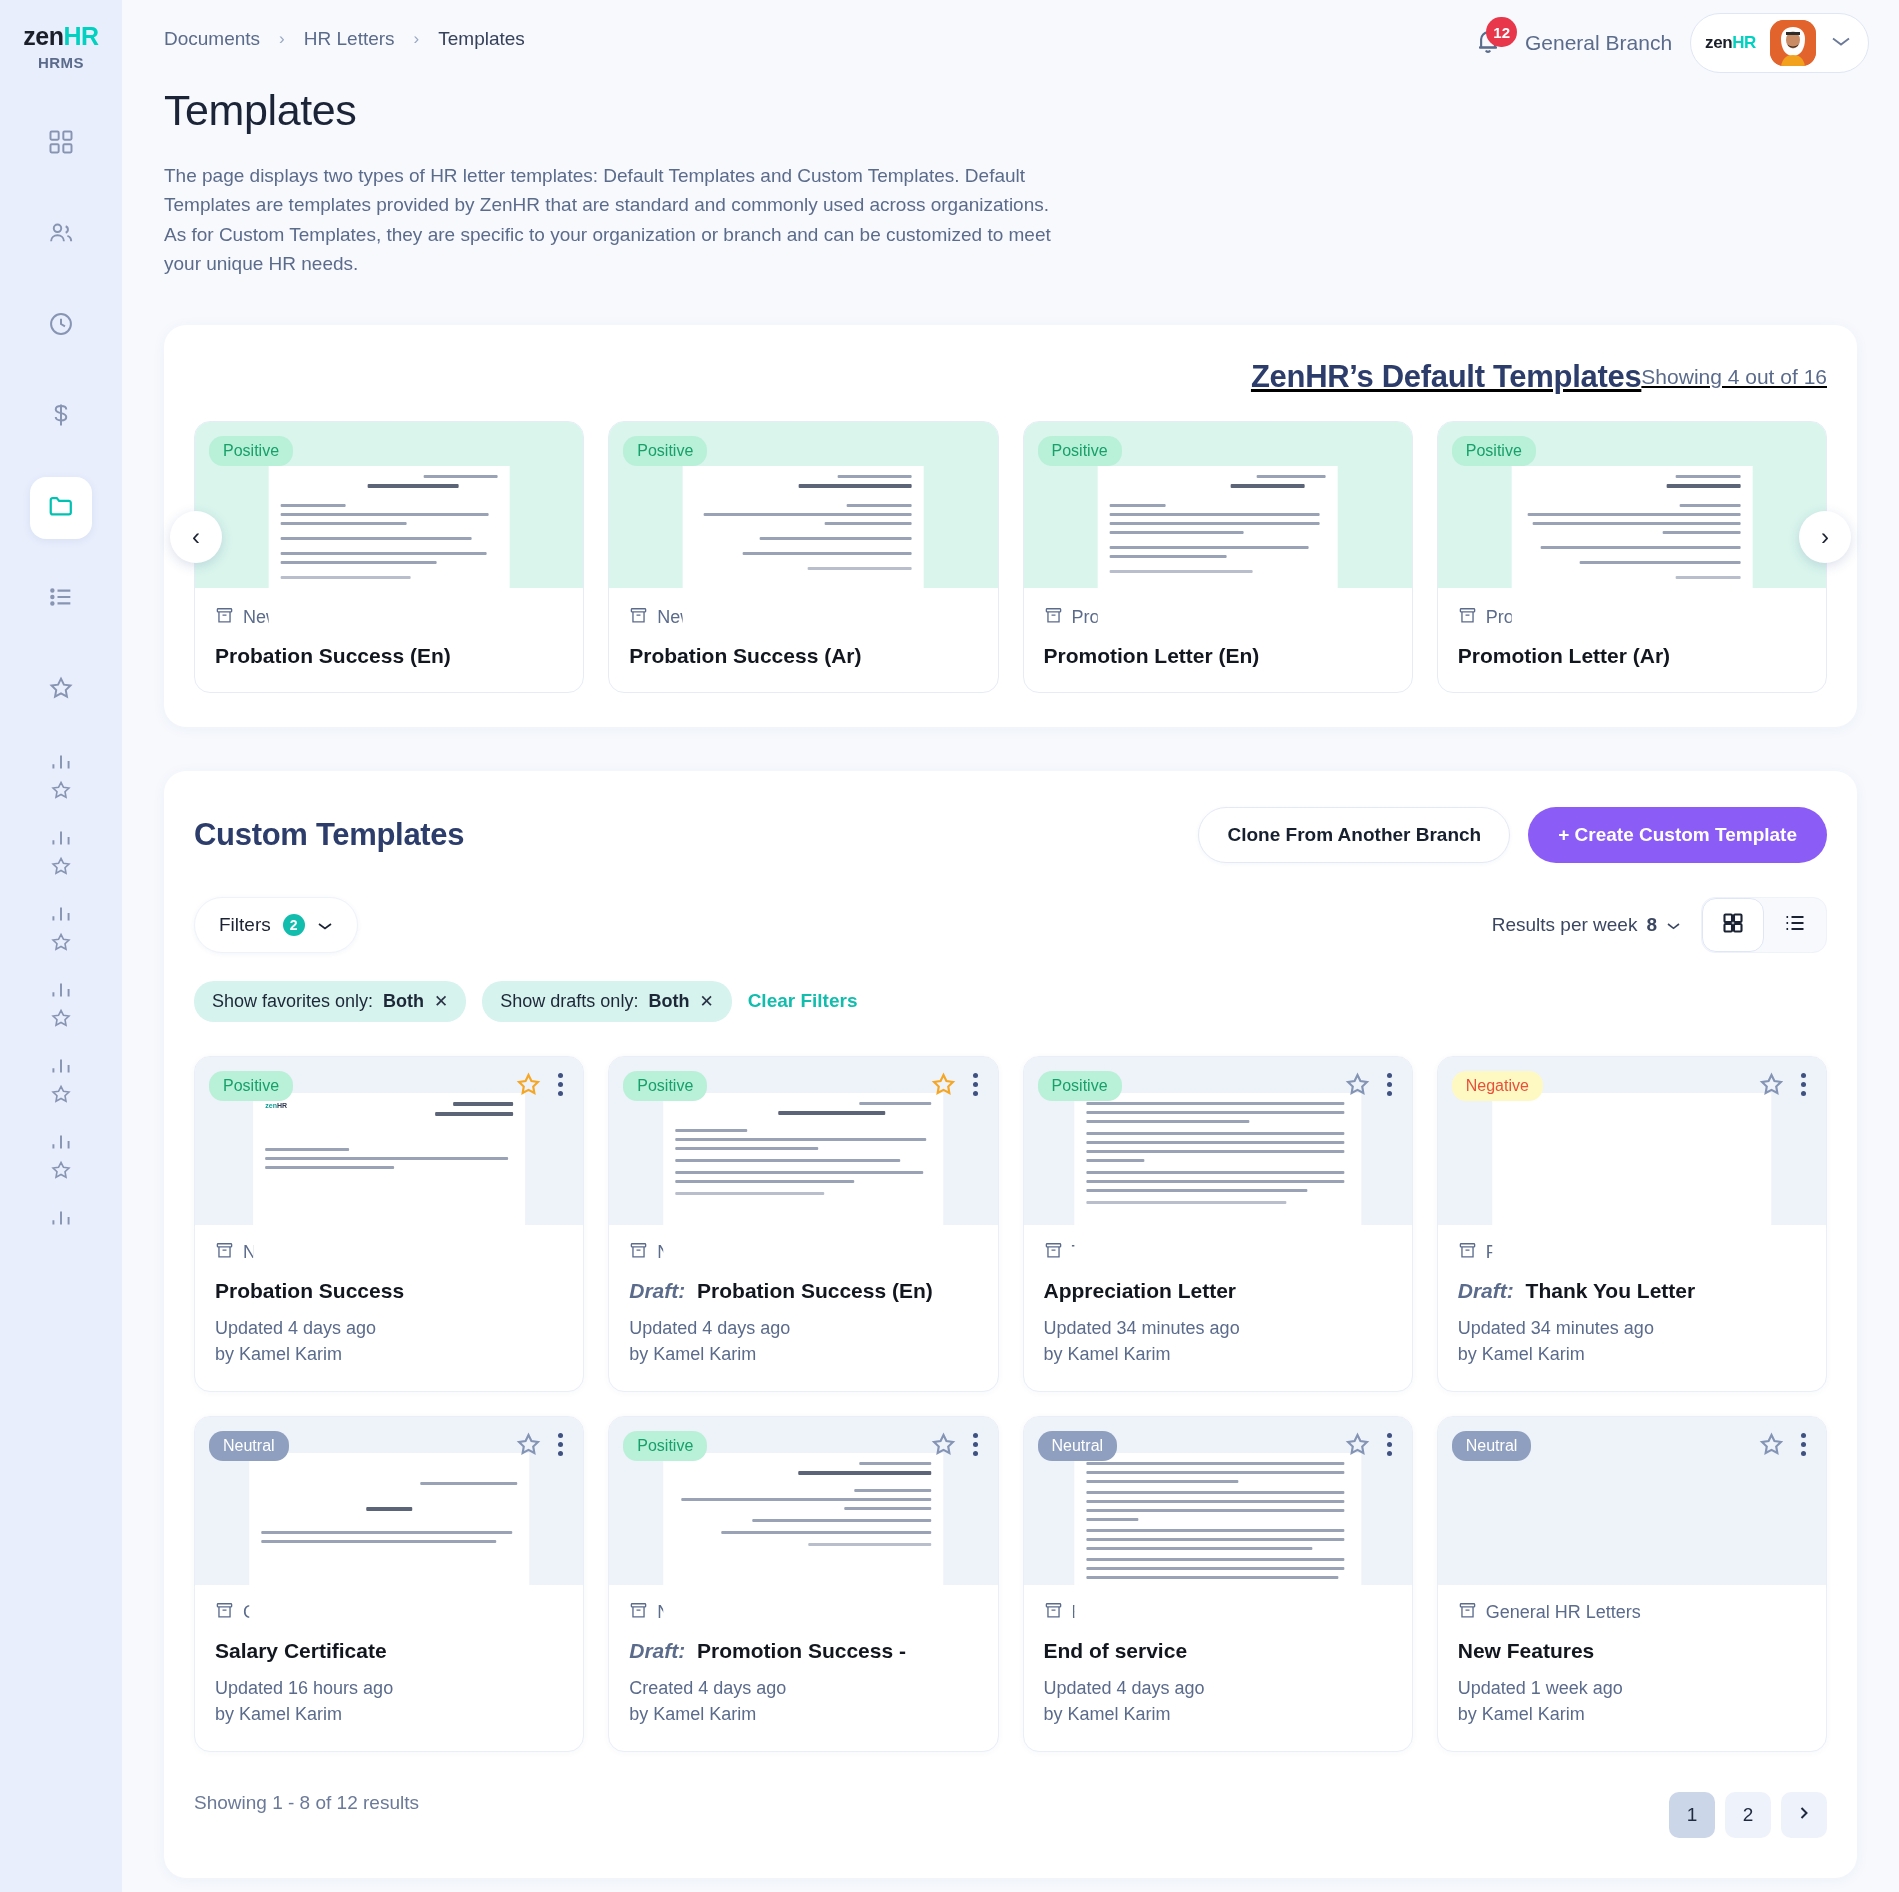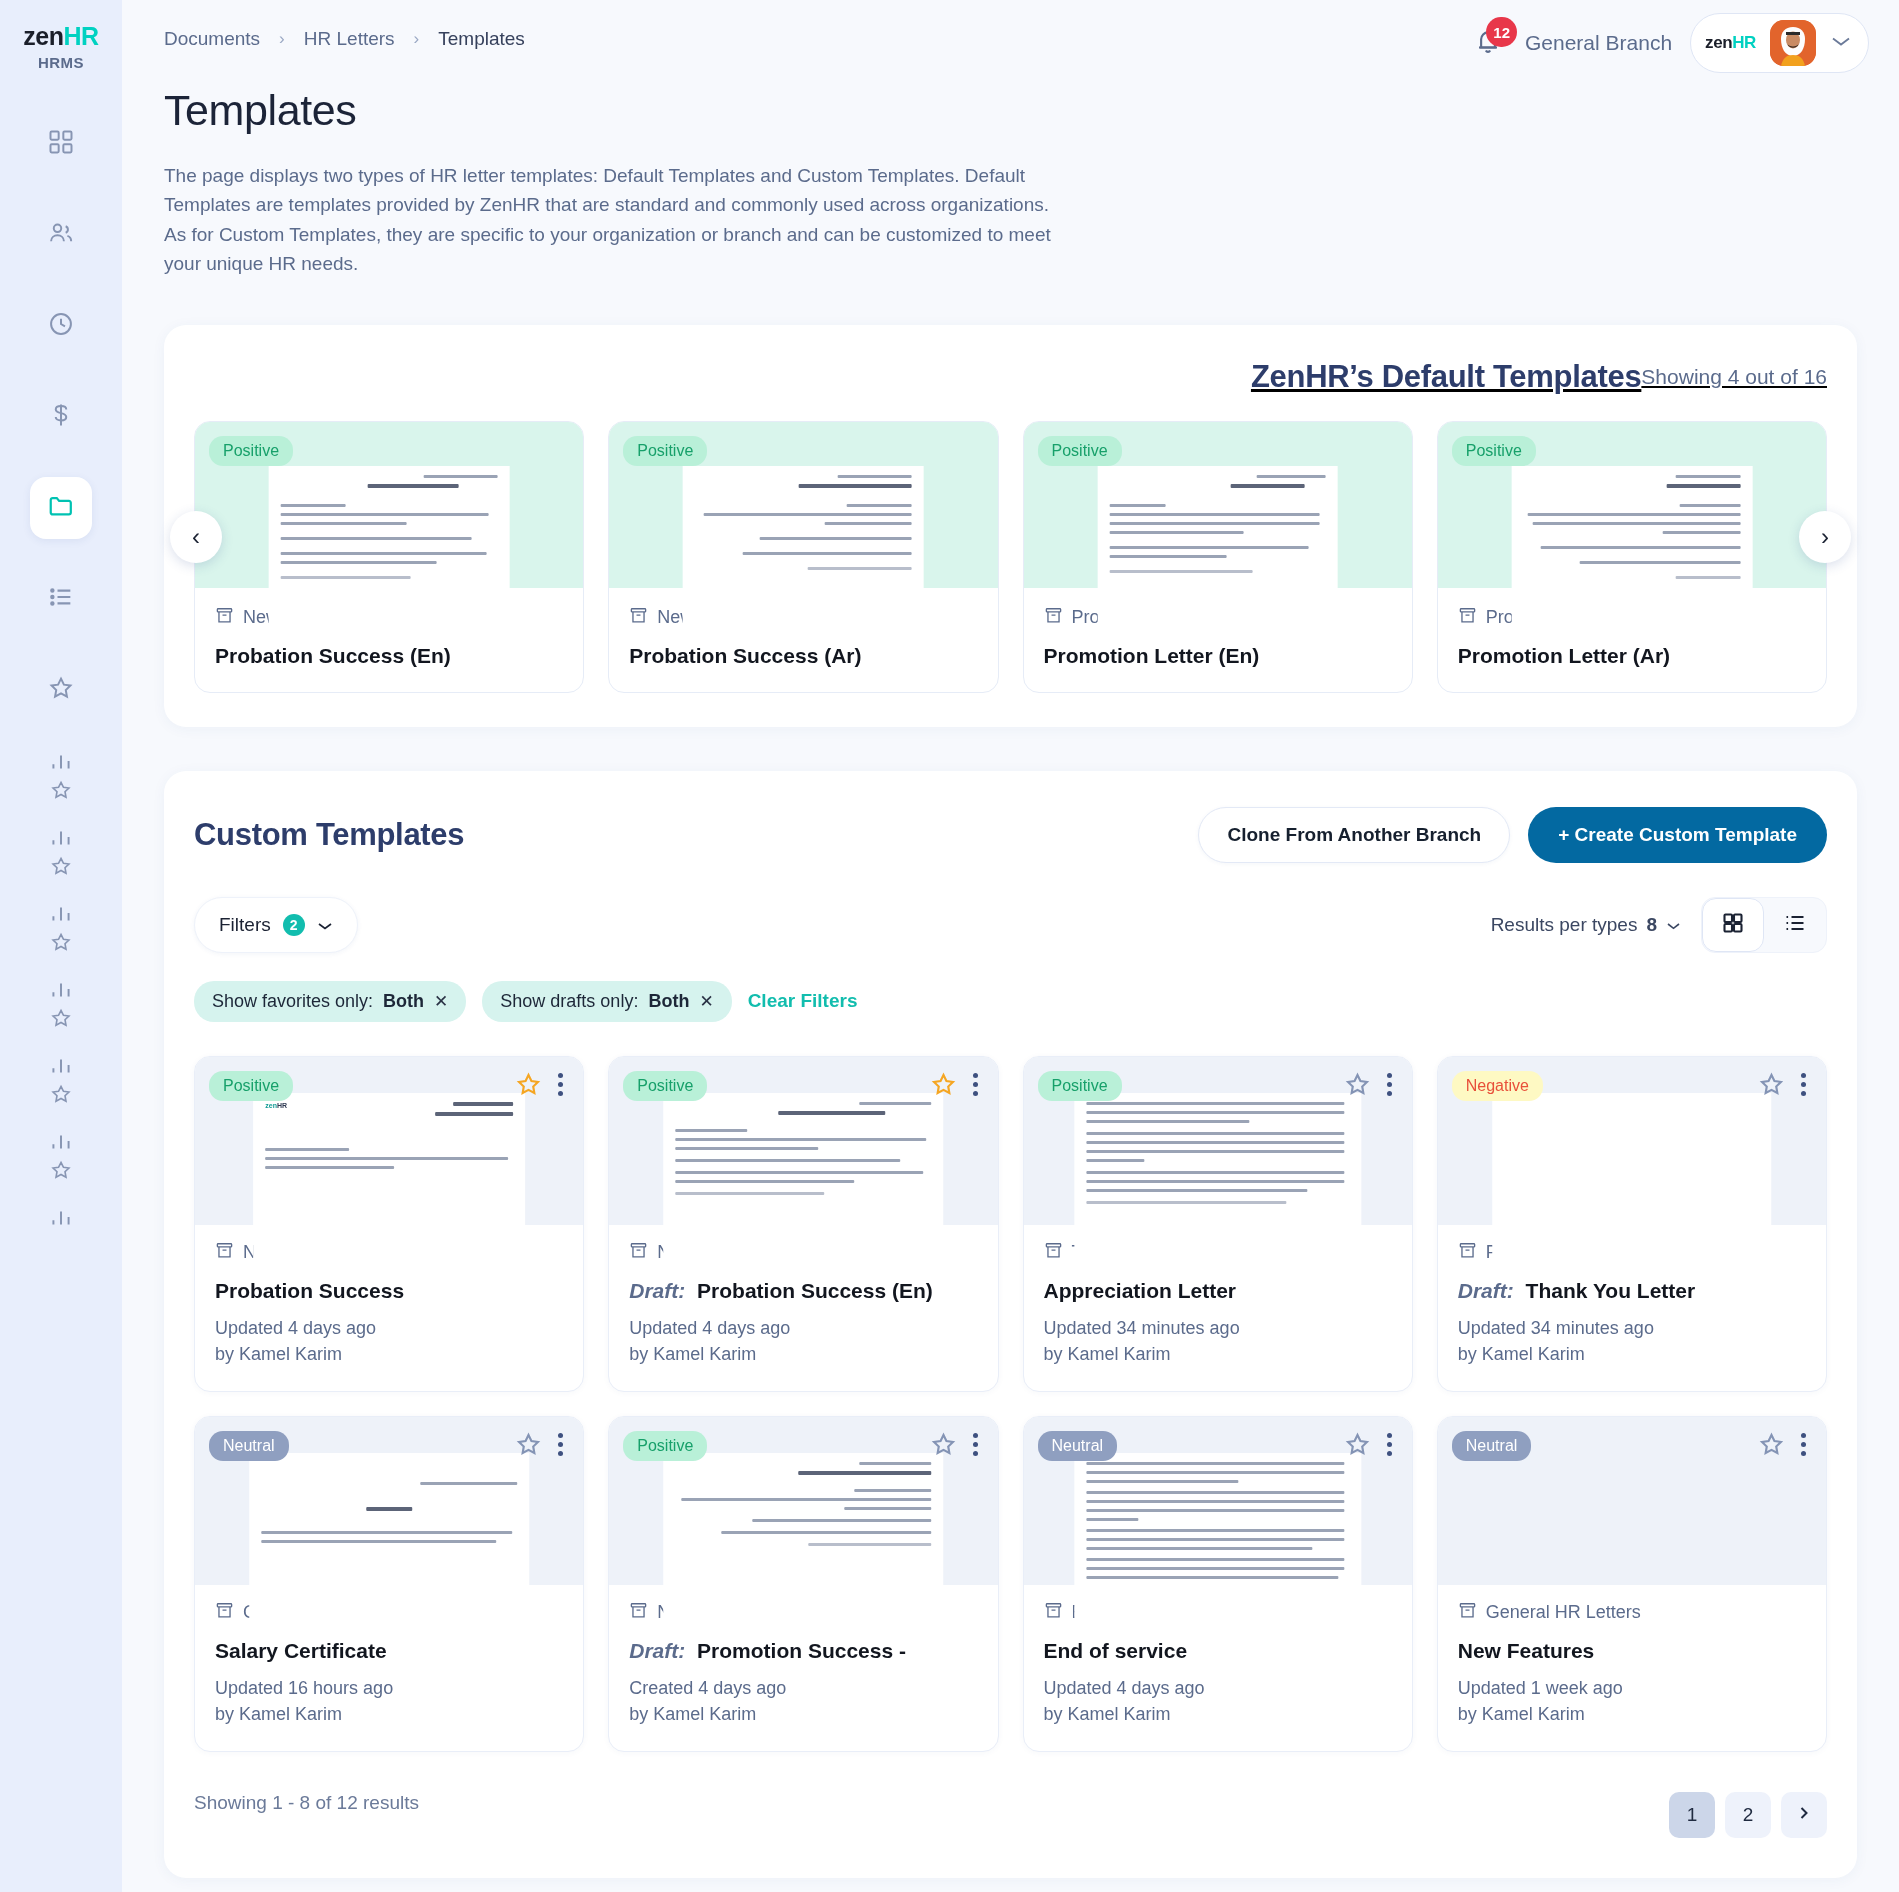--- a/index.html
+++ b/index.html
@@ -127,21 +127,21 @@
 
   
   .custom-head { display: flex; align-items: center; justify-content: space-between; }
   .head-actions { display: flex; align-items: center; gap: 18px; }
   .btn-outline {
     border: 1px solid #e3e9f6; background: #fff; border-radius: 28px;
     padding: 16px 28px; font-size: 19px; font-weight: bold; color: #16202f; cursor: pointer;
     box-shadow: 0 1px 4px rgba(40,70,140,.05);
   }
   .btn-primary {
-    border: none; background: #0369a1; color: #fff; border-radius: 28px;
+    border: none; background: #8b5cf6; color: #fff; border-radius: 28px;
     padding: 17px 30px; font-size: 19px; font-weight: bold; cursor: pointer;
   }
 
   .filter-row { display: flex; align-items: center; justify-content: space-between; margin-top: 34px; }
   .filter-left { display: flex; align-items: center; gap: 26px; }
   .search-box {
     width: 364px; height: 56px; border: 1px solid #e3e9f6; border-radius: 28px;
     background: #fff; display: flex; align-items: center; gap: 14px; padding: 0 22px;
     box-shadow: 0 1px 4px rgba(40,70,140,.05);
   }
@@ -534,21 +534,21 @@
             <span class="filters-count">2</span>
             <span>
               <svg width="16" height="10" viewBox="0 0 16 10" fill="none" stroke="#1b2233" stroke-width="1.7">
                   <path d="M2 3l6 4.5L14 3"></path>
                 </svg>
             </span>
           </div>
         </div>
         <div class="filter-right">
           <div class="rpp">
-            <span>Results per types</span>
+            <span>Results per week</span>
             <b>8</b>
             <span>
               <svg width="15" height="10" viewBox="0 0 15 10" fill="none" stroke="#3b4762" stroke-width="1.6">
                   <path d="M2 3l5.5 4.3L13 3"></path>
                 </svg>
             </span>
           </div>
           <div class="view-toggle">
             <div class="vt-btn active">
               <span>

